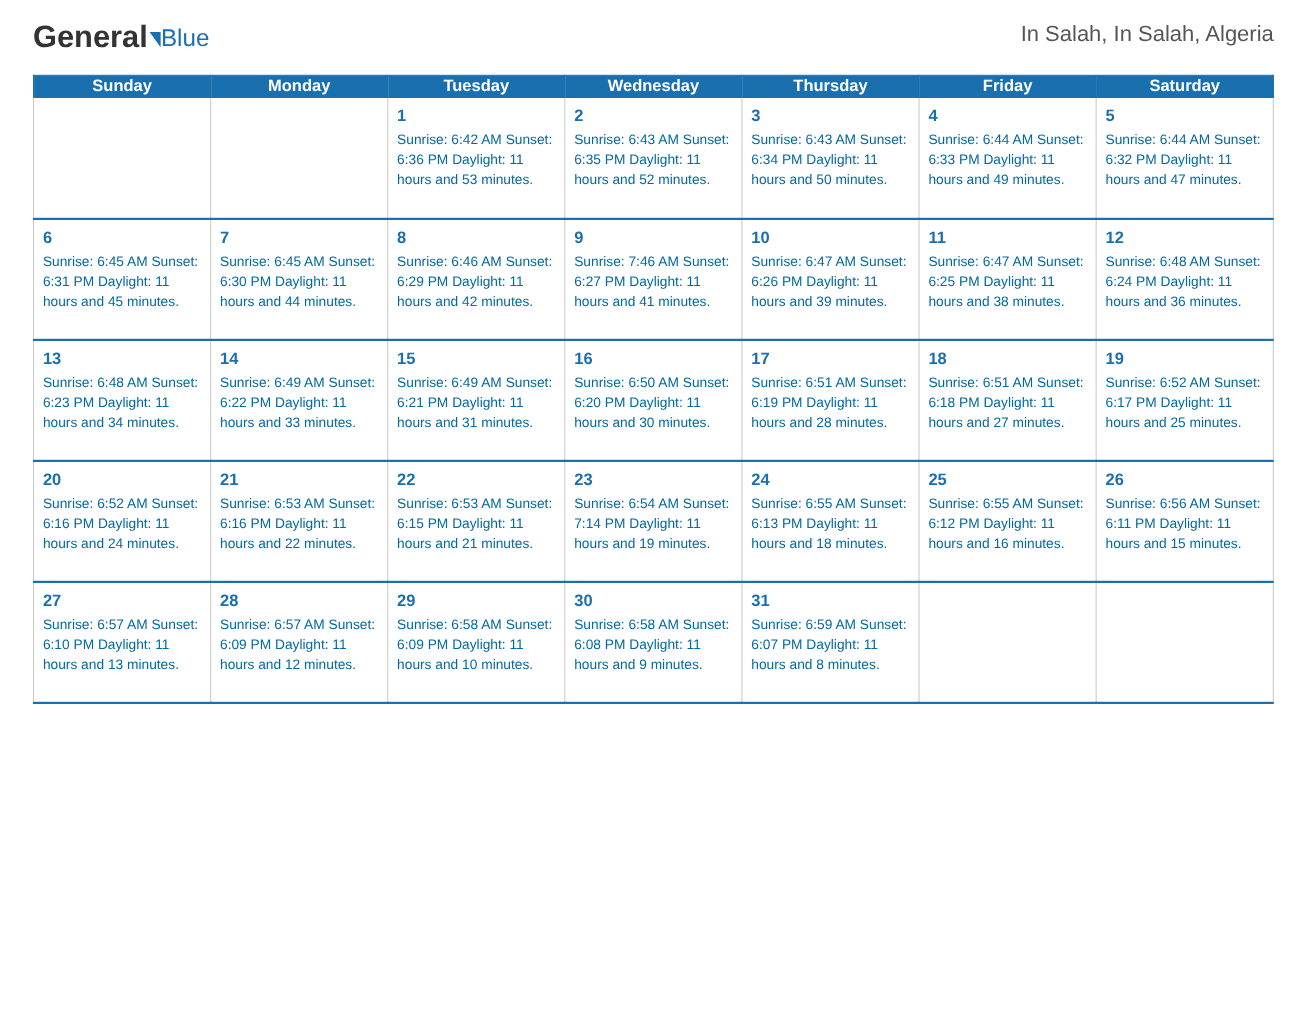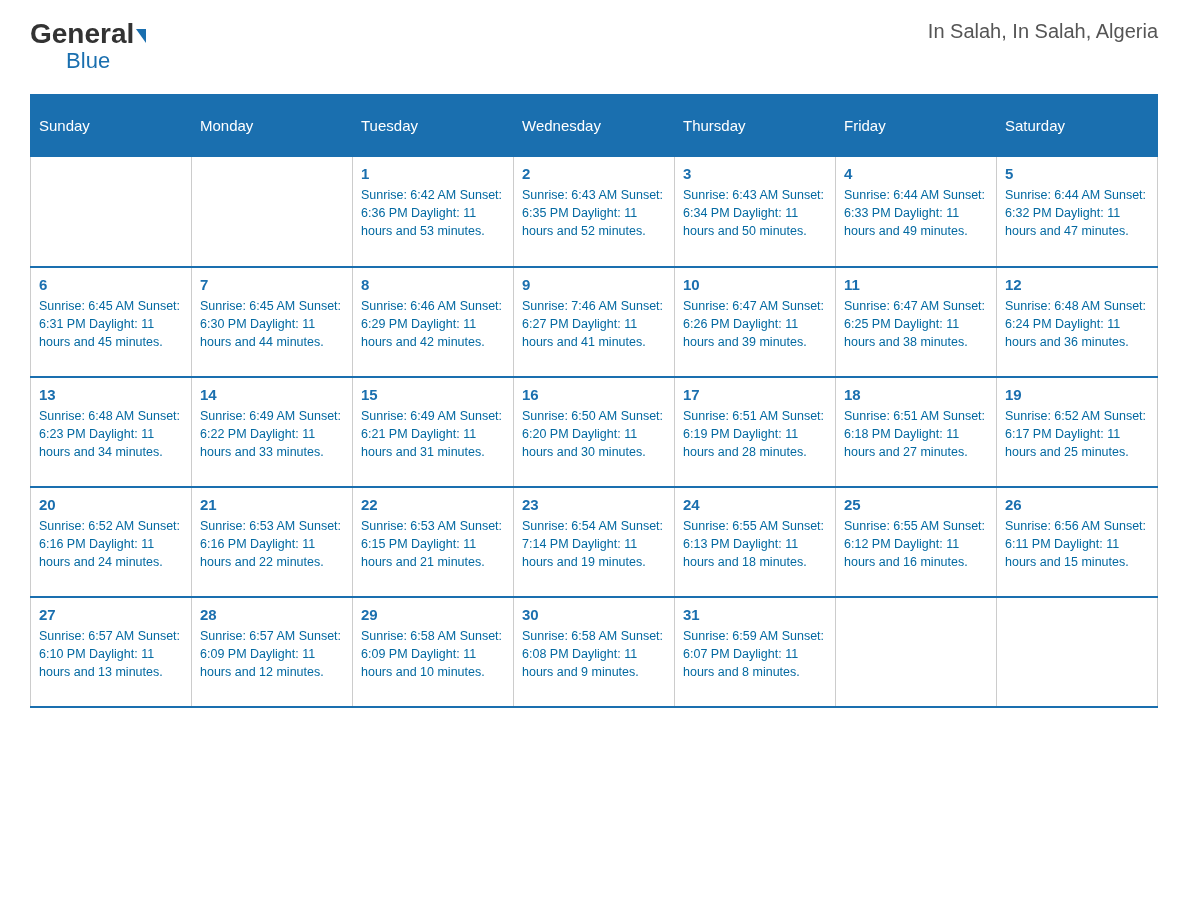--- a/index.html
+++ b/index.html
@@ -11,22 +11,21 @@
       padding: 20px 30px;
     }
     .header {
       display: flex;
       justify-content: space-between;
       align-items: flex-start;
       margin-bottom: 20px;
     }
     .logo {
       display: flex;
-      flex-direction: column;
-      align-items: center;
+      align-items: flex-end;
     }
     .logo-text {
       font-size: 28px;
       font-weight: bold;
       color: #333;
       line-height: 1;
     }
     .logo-triangle {
       display: inline-block;
       width: 0;
@@ -57,24 +56,24 @@
       margin-top: 0;
     }
     table {
       width: 100%;
       border-collapse: collapse;
       table-layout: fixed;
     }
     thead tr th {
       background-color: #1a6faf;
       color: #fff;
-      padding: 22px 8px;
+      padding: 1px 8px;
       font-size: 15px;
-      font-weight: normal;
-      text-align: left;
+      font-weight: bold;
+      text-align: center;
       border: 1px solid #1a6faf;
     }
     tbody tr td {
       vertical-align: top;
       border: 1px solid #ccc;
       padding: 8px 8px 12px 8px;
       font-size: 13px;
       color: #333;
       min-height: 100px;
       height: 110px;

